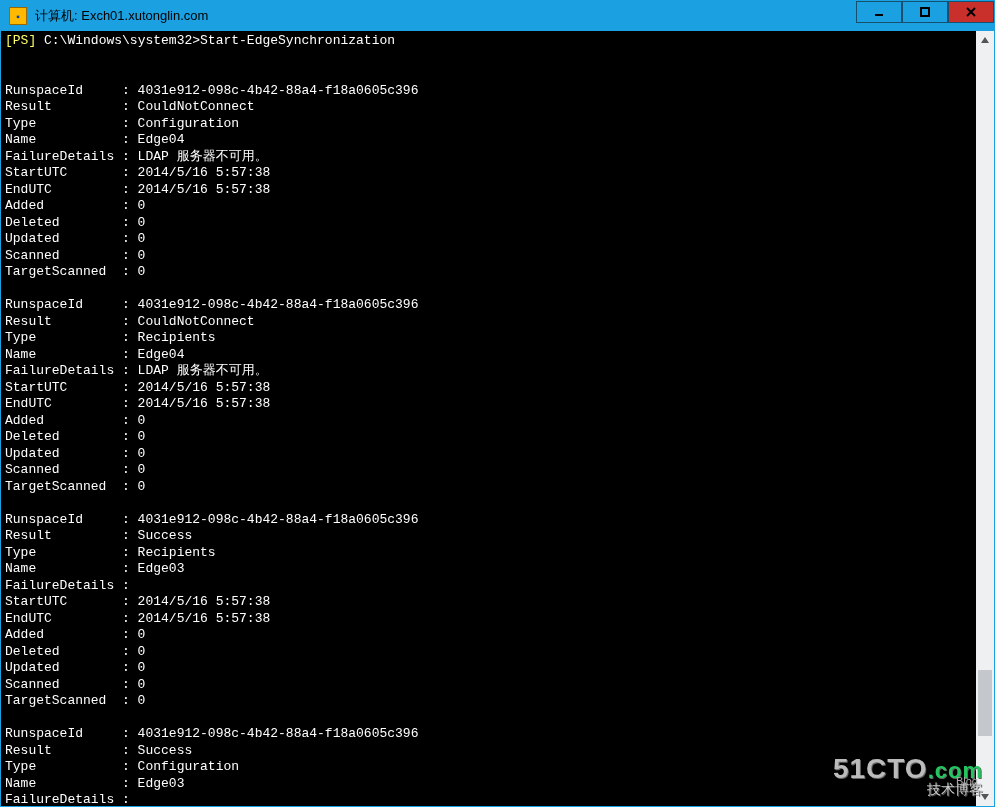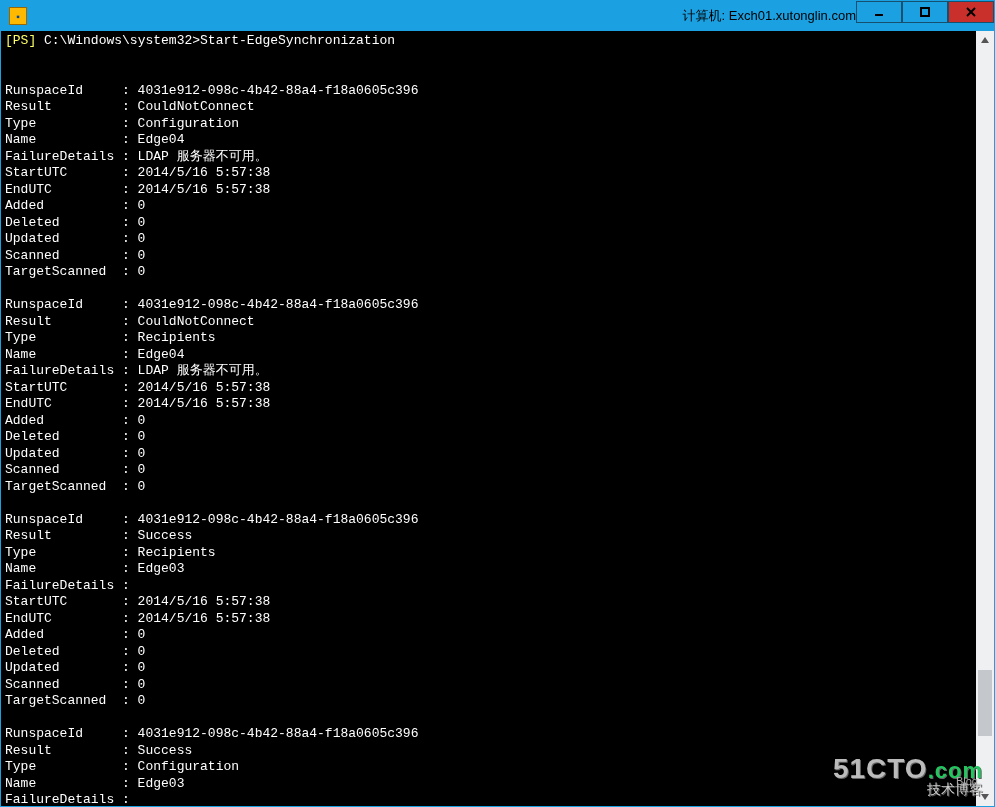--- a/index.html
+++ b/index.html
@@ -1,20 +1,20 @@
 <!DOCTYPE html>
 <html><head>
 <meta charset="utf-8">
 <style>
   * { margin: 0; padding: 0; box-sizing: border-box; }
   html,body { width: 995px; height: 807px; font-family: "Segoe UI", sans-serif; overflow: hidden; background:#000; }
   .window { width: 995px; height: 807px; background: #000; display: flex; flex-direction: column; border:1px solid #1ba1e2;}
   .titlebar { height: 30px; background: #1ba1e2; display: flex; align-items: center; color: #000; position: relative; flex:0 0 30px;}
   .tb-icon { width: 18px; height: 18px; background: #ffb900; margin: 0 8px; border:1px solid #9a6700; display:flex; align-items:center; justify-content:center; font-size:10px; color:#0046a0;}
-  .tb-title { flex:1; text-align: right; font-size: 13px; color:#000;}
+  .tb-title { flex:1; text-align: left; font-size: 13px; color:#000;}
   .tb-btns { display:flex; height:100%;}
   .tb-btn { width: 46px; height: 22px; margin-top:0px; display:flex; align-items:center; justify-content:center; border:1px solid #15506e;}
   .tb-btn.min, .tb-btn.max { background:#1ba1e2; color:#000;}
   .tb-btn.close { background:#c9302c; color:#000;}
   .tb-btn svg { width:12px; height:12px; }
   .client { flex:1; display:flex; background:#0f172a; min-height:0;}
   .console { flex:1; background:#000; color:#fff; font-family: "NSimSun","SimSun","Consolas","Courier New",monospace; font-size:13px; line-height:16.5px; padding:2px 4px; white-space:pre; overflow:hidden;}
   .prompt-host { color:#ffff66; }
   .scrollbar { width:18px; background:#eef0f2; display:flex; flex-direction:column; align-items:stretch;}
   .sb-btn { height:18px; background:#eef0f2; display:flex; align-items:center; justify-content:center; color:#555; font-size:10px;}

